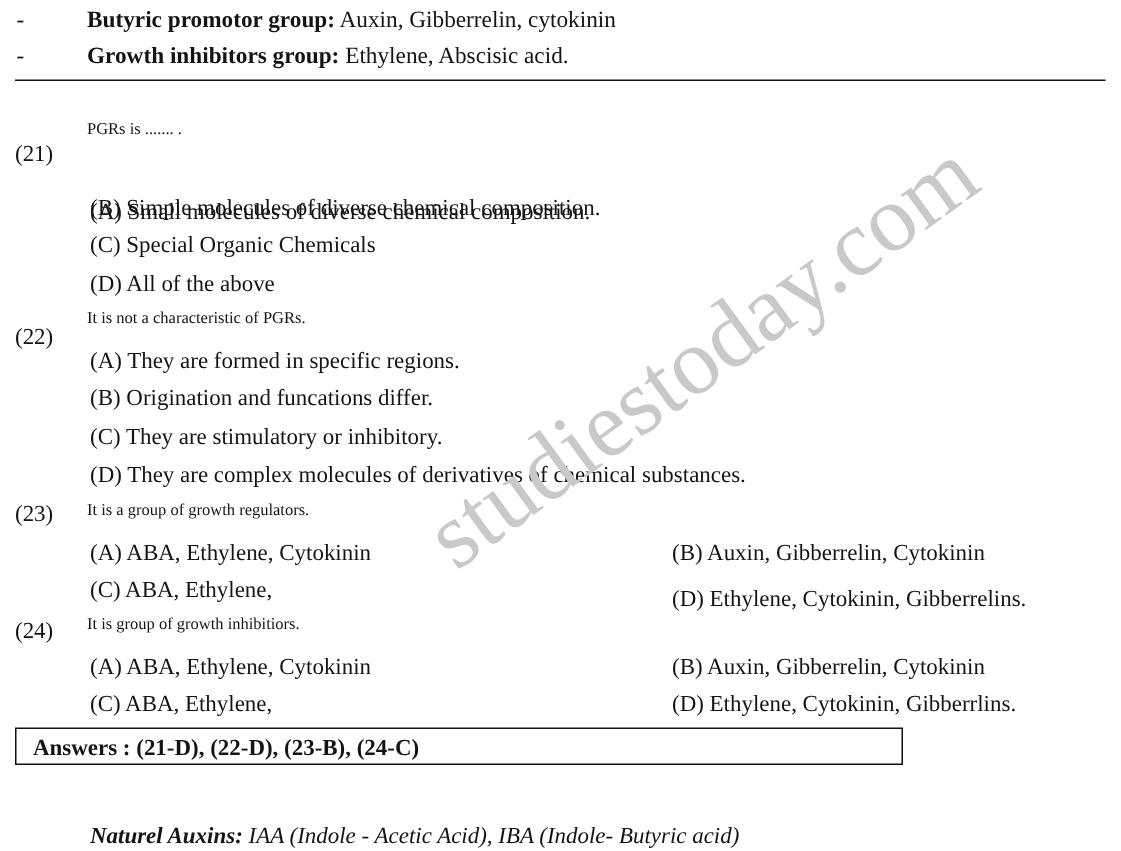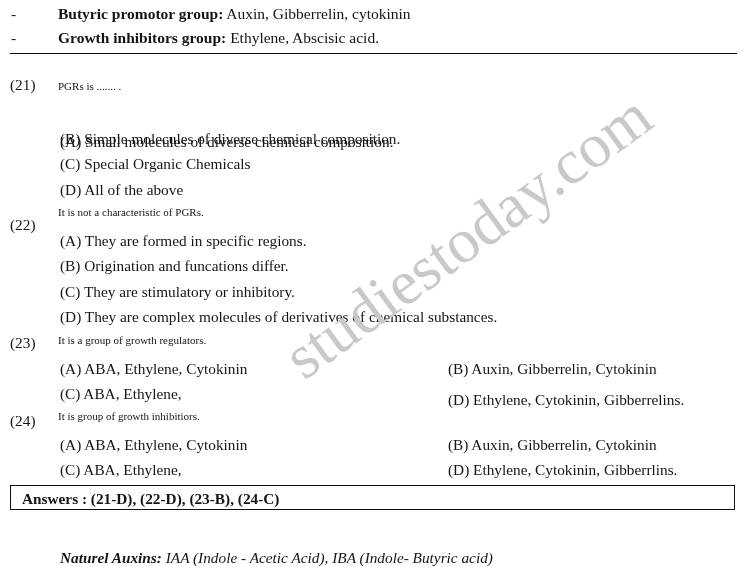--- a/index.html
+++ b/index.html
@@ -105,21 +105,21 @@
   .opt-right {
     position: absolute;
     left: 448px;
     font-size: 15.3px;
   }
 
   #answer-box {
     position: absolute;
     left: 10px;
     top: 485px;
-    width: 725px;
+    width: 592px;
     height: 25px;
     box-sizing: border-box;
     border: 1.6px solid #111;
     background: transparent;
     z-index: 3;
   }
   #answer-box .ans-text {
     position: absolute;
     left: 11px;
     top: 4px;
@@ -148,21 +148,21 @@
     <span class="bullet-body"><b>Butyric promotor group:</b><span> Auxin, Gibberrelin, cytokinin</span></span>
   </div>
 
   <div class="row bullet-line" style="top:30px;">
     <span class="bullet-dash">-</span>
     <span class="bullet-body"><b>Growth inhibitors group:</b><span> Ethylene, Abscisic acid.</span></span>
   </div>
 
   <hr class="divider">
 
-  <span class="qnum" style="top:76px;">(21)</span>
+  <span class="qnum" style="top:94px;">(21)</span>
   <span class="qtext" style="top:80px;">PGRs is ....... .</span>
   <span class="opt-left" style="top:105px;margin-top:28px;">(A) Small molecules of diverse chemical composition.</span>
   <span class="opt-left" style="top:130px;">(B) Simple molecules of diverse chemical composition.</span>
   <span class="opt-left" style="top:155px;">(C) Special Organic Chemicals</span>
   <span class="opt-left" style="top:181px;">(D) All of the above</span>
 
   <span class="qnum" style="top:216px;">(22)</span>
   <span class="qtext" style="top:206px;">It is not a characteristic of PGRs.</span>
   <span class="opt-left" style="top:232px;">(A) They are formed in specific regions.</span>
   <span class="opt-left" style="top:257px;">(B) Origination and funcations differ.</span>

